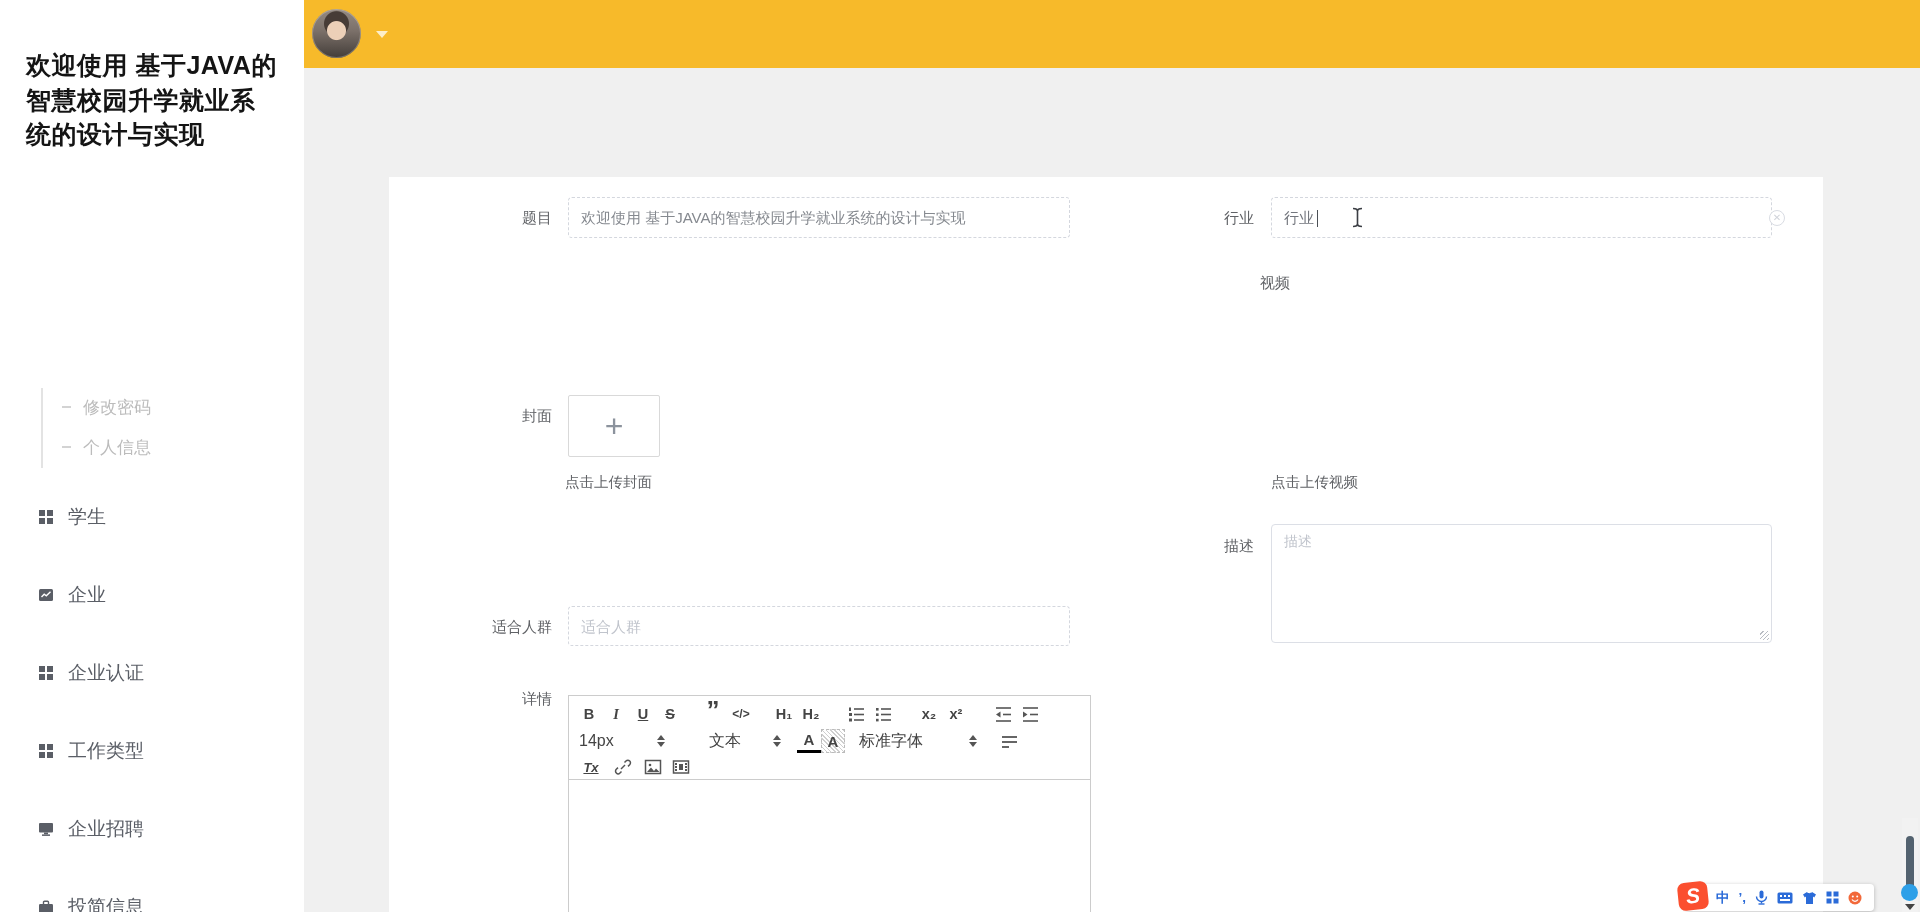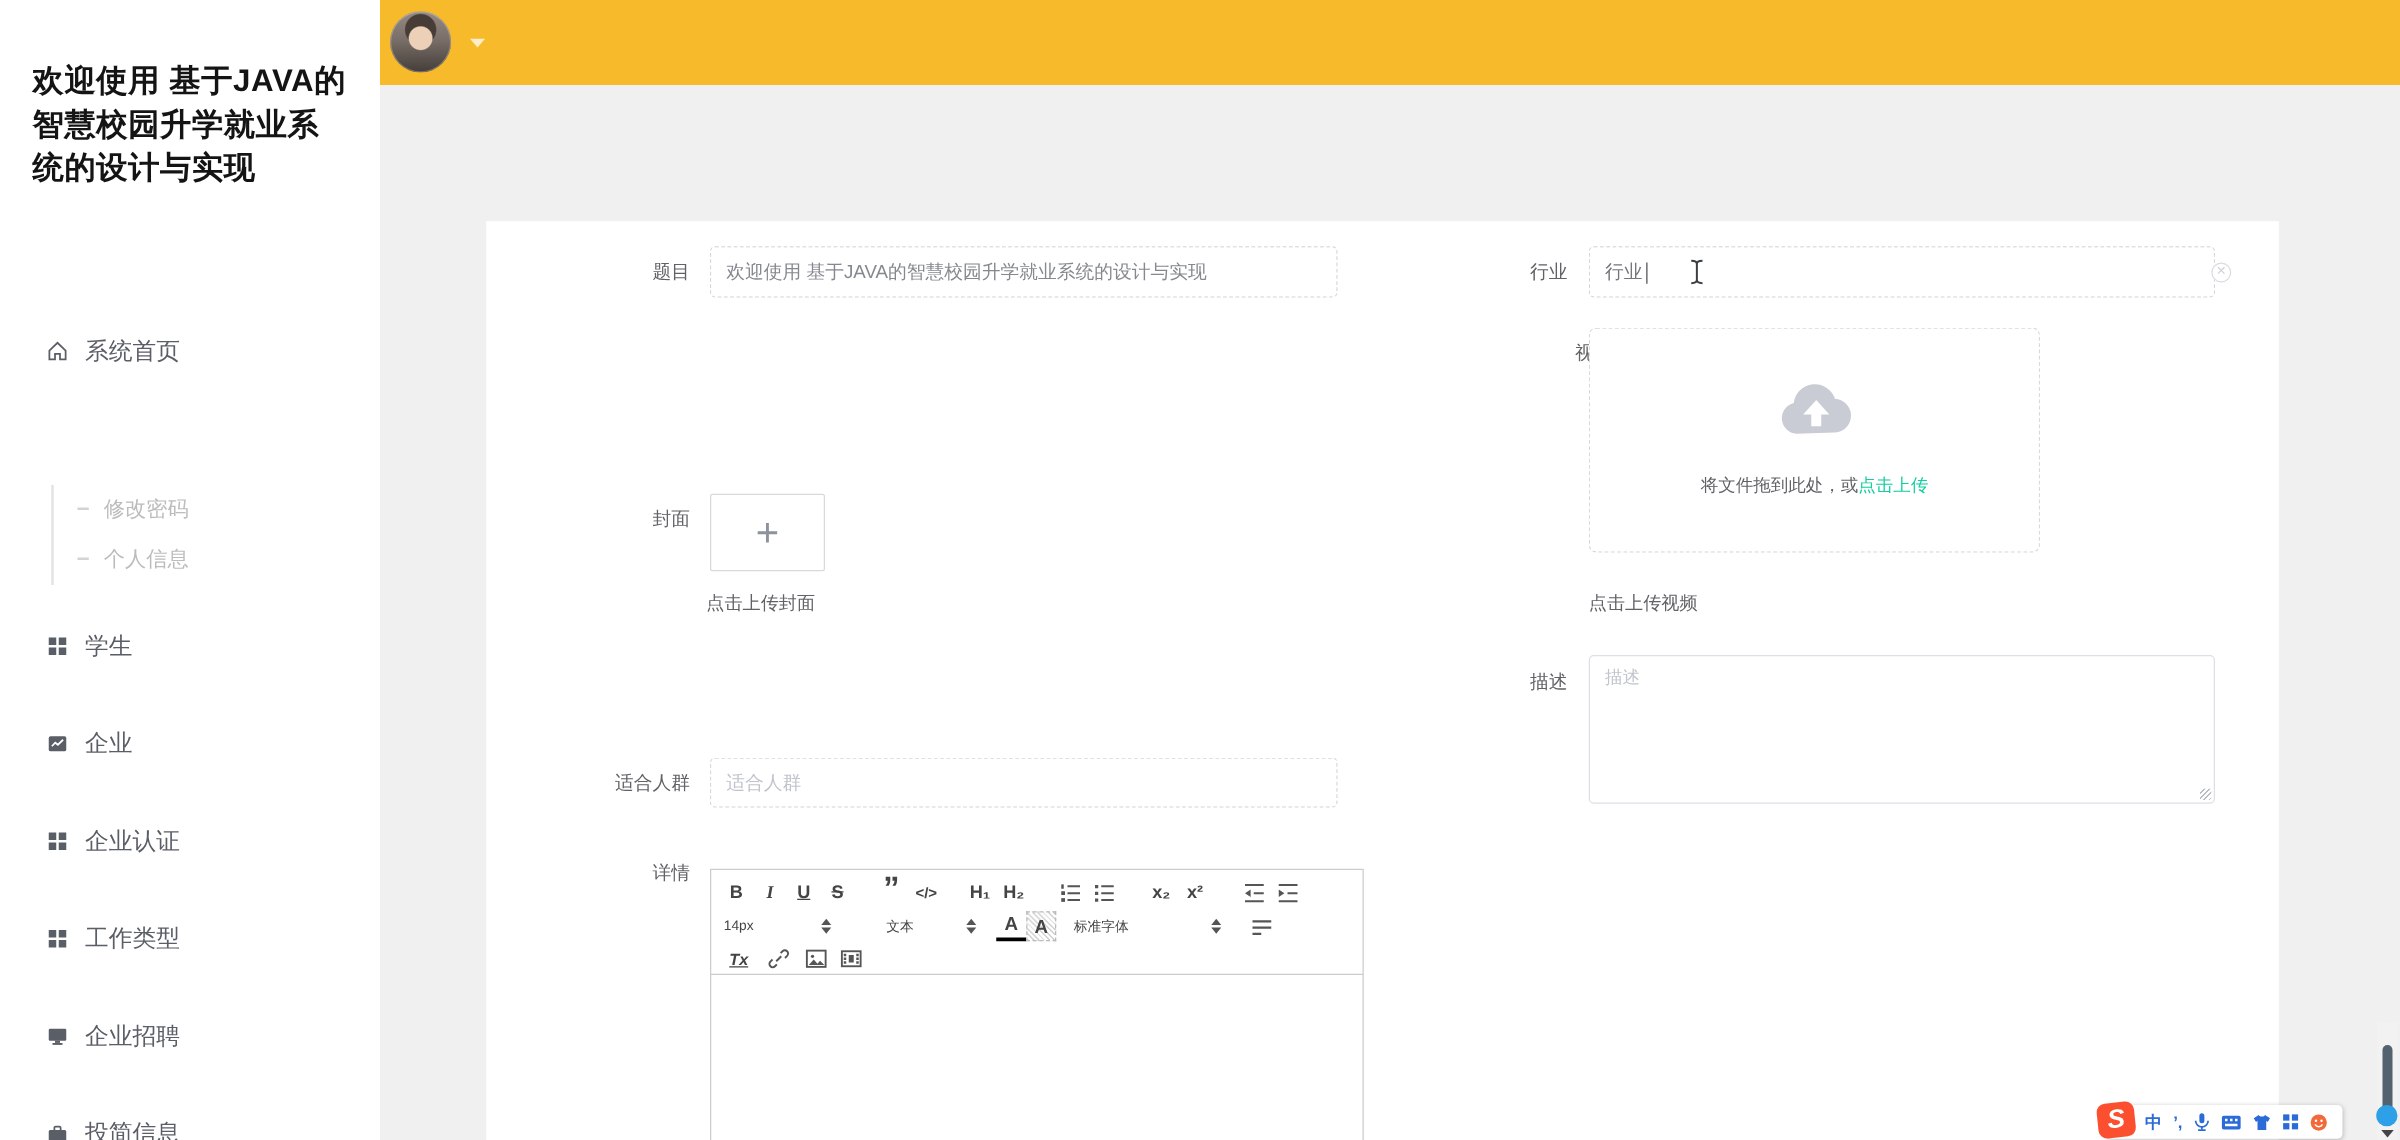--- a/index.html
+++ b/index.html
@@ -68,21 +68,21 @@
     background:repeating-linear-gradient(135deg, transparent 0 2px, #b9bdc4 2px 3px); cursor:nwse-resize; }
 
   
   .editor { position:absolute; left:179px; top:518px; width:523px; }
   .ed-toolbar { position:relative; width:523px; height:85px; border:1px solid #ccc; background:#fff; }
   .ed-body { width:523px; height:155px; border-left:1px solid #ccc; border-right:1px solid #ccc; background:#fff; }
   .eb { position:absolute; height:24px; min-width:24px; display:flex; align-items:center; justify-content:center;
     font-size:14.5px; font-weight:700; color:#444; cursor:pointer; }
   .eb svg { display:block; }
   .pick { position:absolute; height:24px; display:flex; align-items:center; justify-content:space-between;
-    font-size:11px; color:#444; cursor:pointer; }
+    font-size:16px; color:#444; cursor:pointer; }
   .updown { display:flex; flex-direction:column; gap:2px; margin-left:8px; }
   .updown i { width:0; height:0; border-left:4px solid transparent; border-right:4px solid transparent; }
   .updown .u { border-bottom:5px solid #555; }
   .updown .d { border-top:5px solid #555; }
   .a-color { border-bottom:3px solid #000; line-height:1; }
   .a-bg { background:repeating-linear-gradient(45deg,#cfcfcf 0 1px,transparent 1px 3px); border:1px dashed #bbb; padding:0 2px; }
 
   
   .ime { position:absolute; left:1686px; top:884px; width:188px; height:27px; background:#fff;
     border-radius:4px; box-shadow:0 1px 4px rgba(0,0,0,.25); display:flex; align-items:center; gap:9px;
@@ -98,28 +98,20 @@
   .scr-ball { position:absolute; left:1901px; top:884px; width:17px; height:17px; border-radius:50%; background:#2ea0e8; cursor:pointer; }
   .scr-arr { position:absolute; left:1905px; top:904px; width:0; height:0;
     border-left:5px solid transparent; border-right:5px solid transparent; border-top:6px solid #444; cursor:pointer; }
 </style>
 </head>
 <body>
 
 <div class="sidebar">
   <div class="side-title">欢迎使用 基于JAVA的智慧校园升学就业系统的设计与实现</div>
 
-  <div class="mi" style="top:262px">
-    <span class="ic">
-      <svg viewBox="0 0 20 20" width="20" height="20">
-          <path d="M3.5 9.5 L10 3.2 L16.5 9.5 V16.5 H12 V12 H8 V16.5 H3.5 Z" fill="none" stroke="#5a5e66" stroke-width="1.4"></path>
-        </svg>
-    </span>
-    <span class="tx">系统首页</span>
-  </div>
 
 
   <div class="subline"></div>
   <div class="smi" style="top:392px">
     <span class="dash"></span>
     <span class="tx">修改密码</span>
   </div>
   <div class="smi" style="top:432px">
     <span class="dash"></span>
     <span class="tx">个人信息</span>
@@ -221,29 +213,20 @@
         <span class="clear-ic" style="right:-14px;top:12px">✕</span>
       </div>
       <svg style="position:absolute;left:963px;top:30px" width="11" height="21" viewBox="0 0 11 21">
         <g stroke="#3b3e44" stroke-width="1.6" fill="none">
             <path d="M1 1.5 C3 1.5 5.5 2 5.5 4 V17 C5.5 19 3 19.5 1 19.5"></path>
             <path d="M10 1.5 C8 1.5 5.5 2 5.5 4 M5.5 17 C5.5 19 8 19.5 10 19.5"></path>
           </g>
       </svg>
 
       <div class="lbl" style="left:738px;top:96px">视频</div>
-      <div class="dragger" style="left:882px;top:85px;width:361px;height:180px">
-        <svg style="position:absolute;left:146px;top:40px" width="70" height="50" viewBox="0 0 70 50">
-          <path d="M19 44 a12.5 12.5 0 0 1 -2 -24.6 a17 17 0 0 1 33 -3.4 a13.5 13.5 0 0 1 1.5 26.8 q-0.8 0.2 -2 0.2 z" fill="#c9ccd4"></path>
-          <path d="M35 17 l10.5 11.5 h-6.5 v9.5 h-8 v-9.5 h-6.5 z" fill="#ffffff"></path>
-        </svg>
-        <div class="drag-txt" style="top:117px">
-          <span>将文件拖到此处，或</span><span class="link">点击上传</span>
-        </div>
-      </div>
       <div class="hint" style="left:882px;top:296px">点击上传视频</div>
 
       <div class="lbl" style="left:0;top:229px">封面</div>
       <div class="cover-box" style="left:179px;top:218px;width:92px;height:62px">
         <span class="plus">+</span>
       </div>
       <div class="hint" style="left:176px;top:296px">点击上传封面</div>
 
       <div class="lbl" style="left:702px;top:359px">描述</div>
       <div class="ta" style="left:882px;top:347px;width:501px;height:119px">

